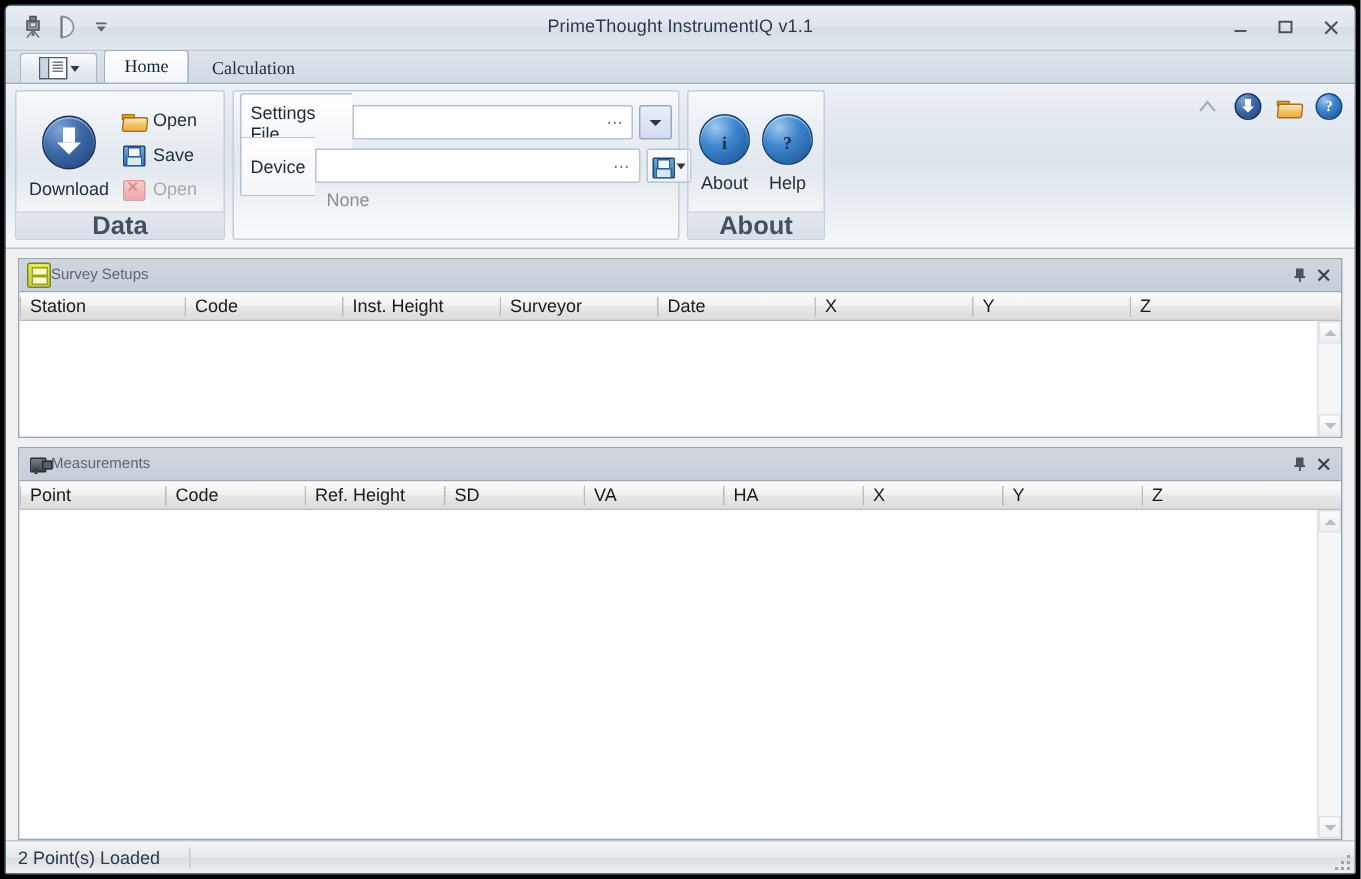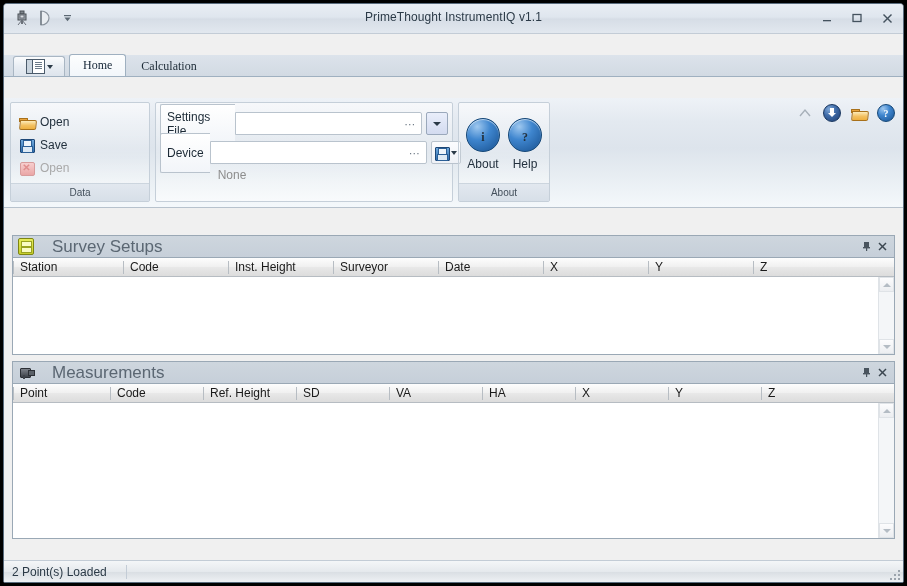--- a/index.html
+++ b/index.html
@@ -11,21 +11,21 @@
     color:#1a1a1a;
     -webkit-font-smoothing:antialiased;
   }
   .window{
     position:absolute;left:3px;top:3px;width:901px;height:580px;
     background:#f0f0f0;
     border:1px solid #5a6c7d;
     border-radius:4px 4px 2px 2px;
     box-sizing:border-box;
     overflow:hidden;
-    display:flex;flex-direction:column;gap:21px;
+    display:flex;flex-direction:column;
   }
   
   .titlebar{
     height:29px;position:relative;flex:0 0 auto;
     background:linear-gradient(to bottom,#e9eef4 0%,#dfe6ee 45%,#d6dde6 52%,#e2e8ef 100%);
     border-bottom:1px solid #c3ccd6;
   }
   .qat{position:absolute;left:8px;top:3px;display:flex;align-items:center;gap:4px;height:22px;}
   .qat-ico{width:20px;height:20px;display:flex;align-items:center;justify-content:center;}
   .qat-arrow{width:14px;height:20px;display:flex;align-items:center;justify-content:center;}
@@ -79,23 +79,24 @@
   }
   .rgroup{
     height:100px;box-sizing:border-box;position:relative;
     border:1px solid #c5cfd9;border-radius:2px;
     background:linear-gradient(to bottom,rgba(255,255,255,.55) 0%,rgba(255,255,255,.10) 55%,rgba(255,255,255,.50) 100%);
     margin-right:5px;
     display:flex;flex-direction:column;
   }
   .rgroup-body{flex:1;display:flex;align-items:flex-start;padding:4px 4px 0 4px;}
   .rgroup-title{
-    height:17px;line-height:17px;text-align:center;font-size:10px;color:#44505c;
+    height:17px;line-height:17px;text-align:center;font-size:17px;color:#44505c;
     background:linear-gradient(to bottom,#e2e8ef 0%,#d7dfe8 100%);
     border-top:1px solid #ccd5de;
+    font-weight:bold;
   }
   
   .g-data{width:140px;}
   .bigbtn{
     width:62px;height:72px;display:flex;flex-direction:column;align-items:center;
     justify-content:flex-start;padding-top:6px;box-sizing:border-box;
   }
   .circ{
     width:34px;height:34px;border-radius:50%;
     background:radial-gradient(circle at 32% 26%,#7fa8d8 0%,#3f6ba8 42%,#1e3f73 100%);
@@ -231,21 +232,21 @@
     display:flex;flex-direction:column;overflow:hidden;
   }
   .panel.setups{height:120px;flex:0 0 auto;}
   .panel.meas{flex:1 1 auto;}
   .panel-head{
     height:22px;flex:0 0 auto;box-sizing:border-box;
     background:linear-gradient(to bottom,#ced6de 0%,#c6cfd9 100%);
     display:flex;align-items:center;padding:0 4px 0 5px;
     border-bottom:1px solid #9aa8b5;
   }
-  .panel-head .ptitle{margin-left:18px;font-size:17px;color:#5b6773;}
+  .panel-head .ptitle{margin-left:0;font-size:10px;color:#5b6773;}
   .panel-head .spacer{flex:1;}
   .pbtn{width:16px;height:16px;display:flex;align-items:center;justify-content:center;color:#3b4650;}
   .ico-setup{
     width:14px;height:15px;position:relative;
     background:linear-gradient(to bottom,#e6ec5a 0%,#c6ce2a 100%);
     border:1px solid #7e8513;border-radius:2px;
   }
   .ico-setup::before{
     content:"";position:absolute;left:2px;top:2px;width:9px;height:4px;background:#fafcc4;border:1px solid #9aa322;
   }
@@ -362,20 +363,26 @@
     </div>
     <div class="tab">
       <span>Calculation</span>
     </div>
   </div>
 
   <div class="ribbon">
 
     <div class="rgroup g-data">
       <div class="rgroup-body">
+        <div class="bigbtn">
+          <span class="circ">
+              <i class="arrow-dn"></i>
+            </span>
+          <span>Download</span>
+        </div>
         <div class="smallcol">
           <div class="smallbtn">
             <span class="ico16 ico-folder"></span>
             <span>Open</span>
           </div>
           <div class="smallbtn">
             <span class="ico16 ico-floppy">
                 <i></i>
               </span>
             <span>Save</span>

